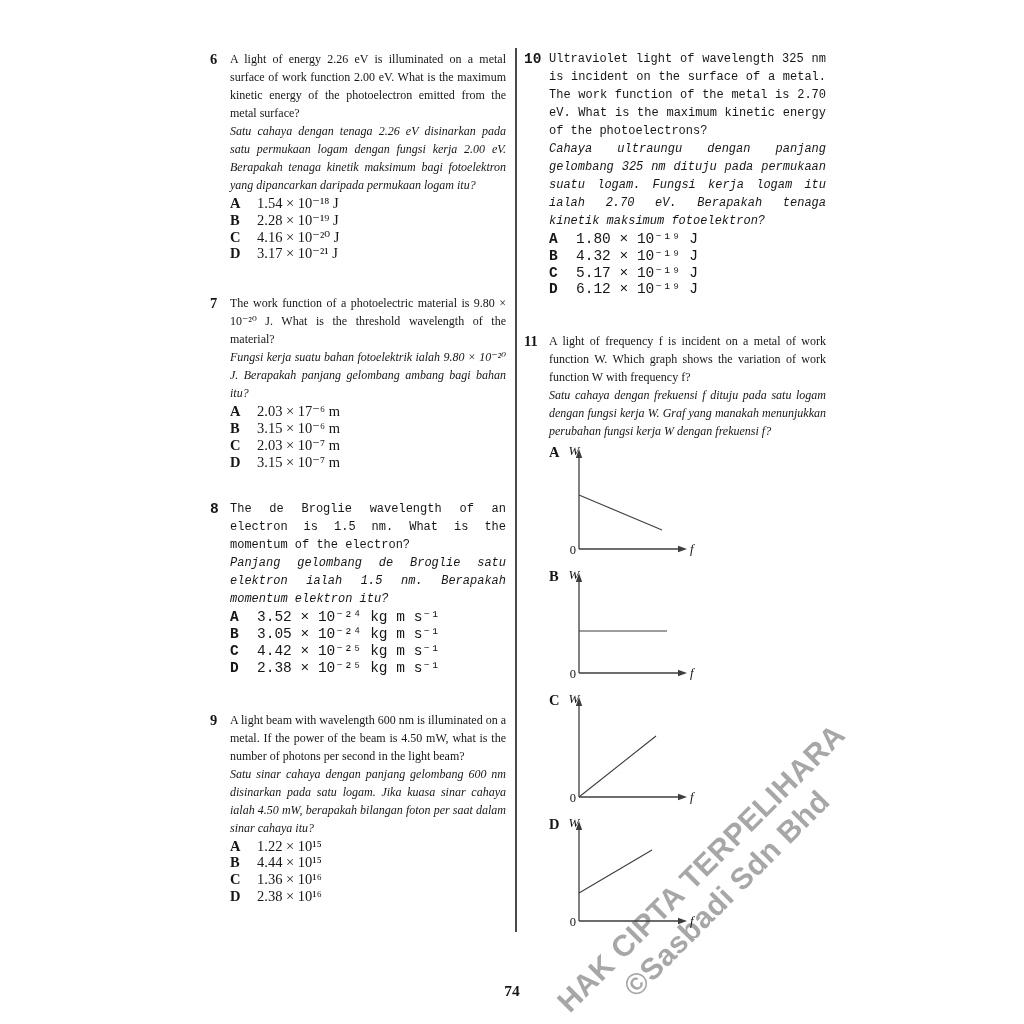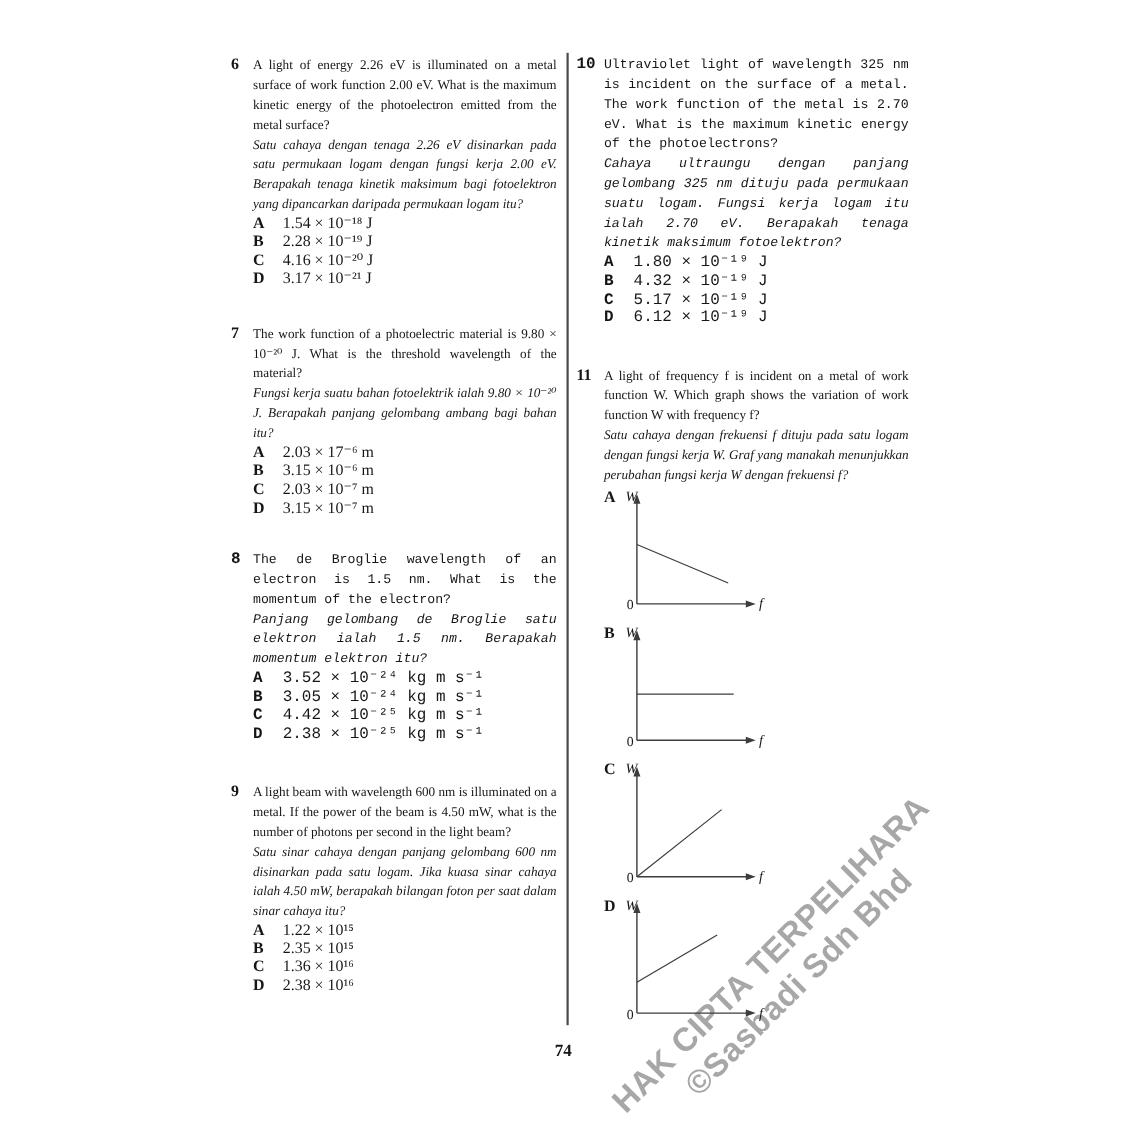--- a/index.html
+++ b/index.html
@@ -29,21 +29,21 @@
   .graphs { margin-top:5px; }
   .graph-row { display:flex; align-items:flex-start; margin-bottom:10px; }
   .graph-letter { font-weight:bold; width:18px; flex-shrink:0; font-size:14.5px; line-height:15px; }
   svg.graph { display:block; }
   .axis  { stroke:#3d3d3d; stroke-width:1.3; fill:none; }
   .curve { stroke:#3d3d3d; stroke-width:1.1; fill:none; }
   .arrow { fill:#3d3d3d; stroke:none; }
   text.axis-label  { font-style:italic; font-size:13px; fill:#161616; font-family:"Liberation Serif","DejaVu Serif",serif; }
   text.origin-label{ font-size:12.5px; fill:#161616; font-family:"Liberation Serif","DejaVu Serif",serif; }
 
-  .page-number { position:absolute; left:0; right:0; top:947px; text-align:center; font-weight:bold; font-size:15.5px; z-index:2; }
+  .page-number { position:absolute; left:0; right:0; top:982px; text-align:center; font-weight:bold; font-size:15.5px; z-index:2; }
   .watermark {
     position:absolute; left:499px; top:845px; width:430px; z-index:0;
     transform:rotate(-45deg); color:#a3a3a3; opacity:0.95;
     font-family:"Liberation Sans",sans-serif; font-weight:bold; font-size:30px;
     line-height:36px; text-align:center; letter-spacing:0.5px; white-space:nowrap;
   }
 </style>
 </head>
 <body>
 
@@ -136,21 +136,21 @@
       <div class="q-body">
         <p class="q-en">A light beam with wavelength 600 nm is illuminated on a metal. If the power of the beam is 4.50 mW, what is the number of photons per second in the light beam?</p>
         <p class="q-ms">Satu sinar cahaya dengan panjang gelombang 600 nm disinarkan pada satu logam. Jika kuasa sinar cahaya ialah 4.50 mW, berapakah bilangan foton per saat dalam sinar cahaya itu?</p>
         <div class="options">
           <div class="option">
             <span class="opt-label">A</span>
             <span class="opt-text">1.22 × 10¹⁵</span>
           </div>
           <div class="option">
             <span class="opt-label">B</span>
-            <span class="opt-text">2.35 × 10¹⁵</span>
+            <span class="opt-text">4.44 × 10¹⁵</span>
           </div>
           <div class="option">
             <span class="opt-label">C</span>
             <span class="opt-text">1.36 × 10¹⁶</span>
           </div>
           <div class="option">
             <span class="opt-label">D</span>
             <span class="opt-text">2.38 × 10¹⁶</span>
           </div>
         </div>

